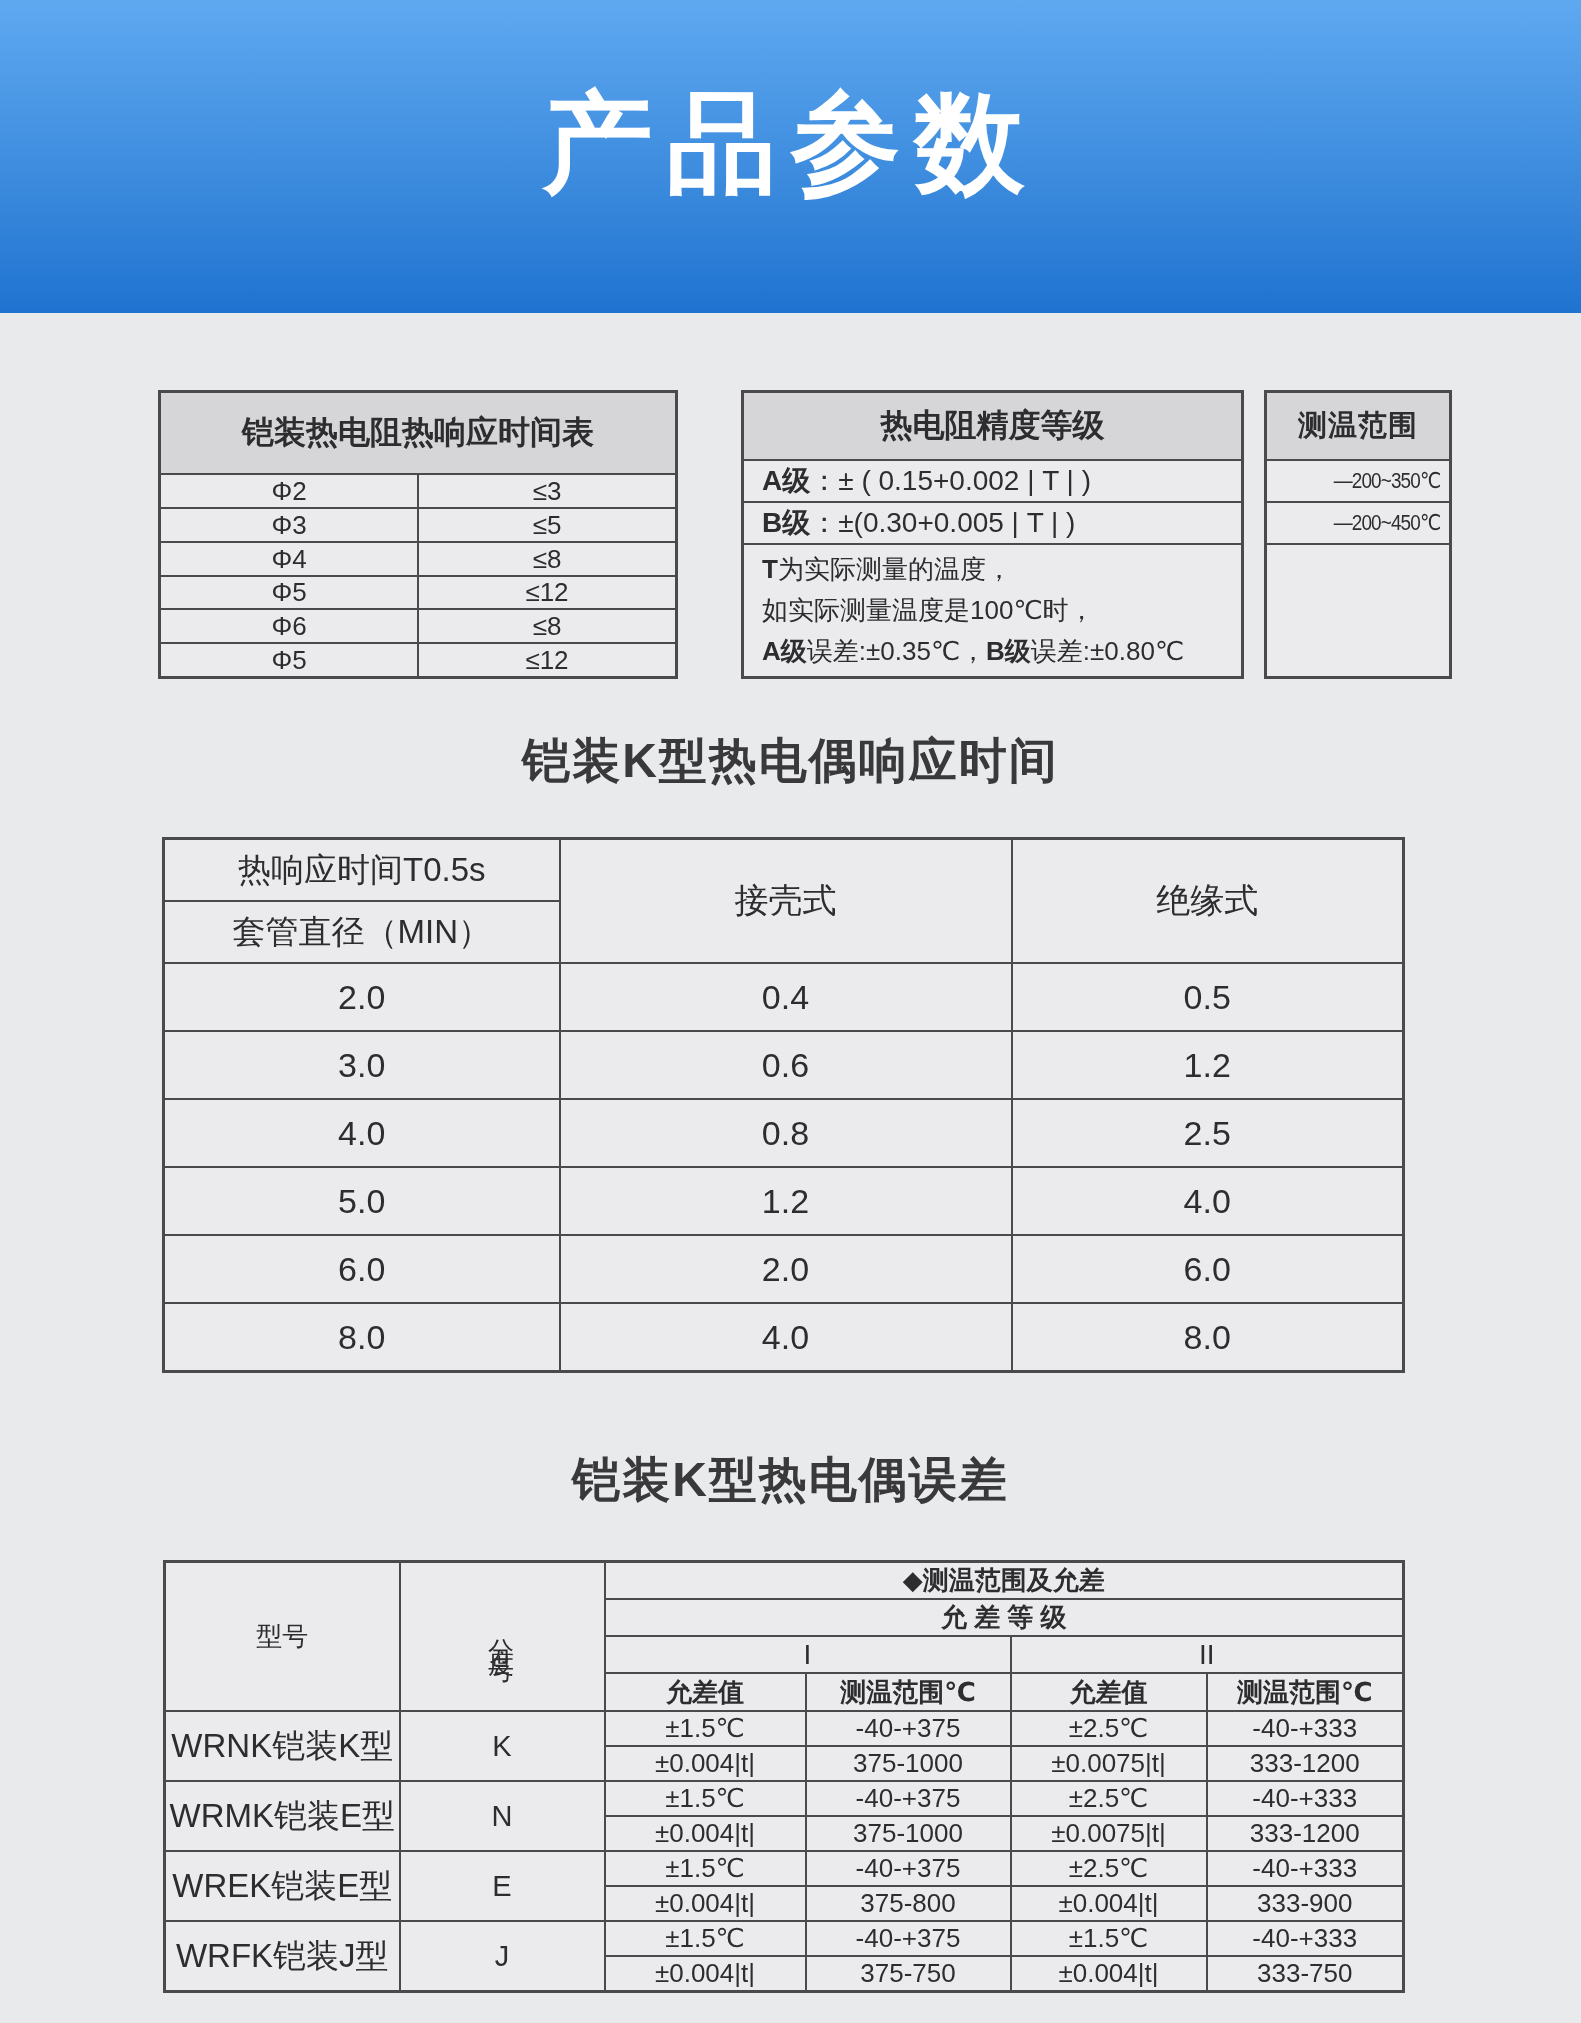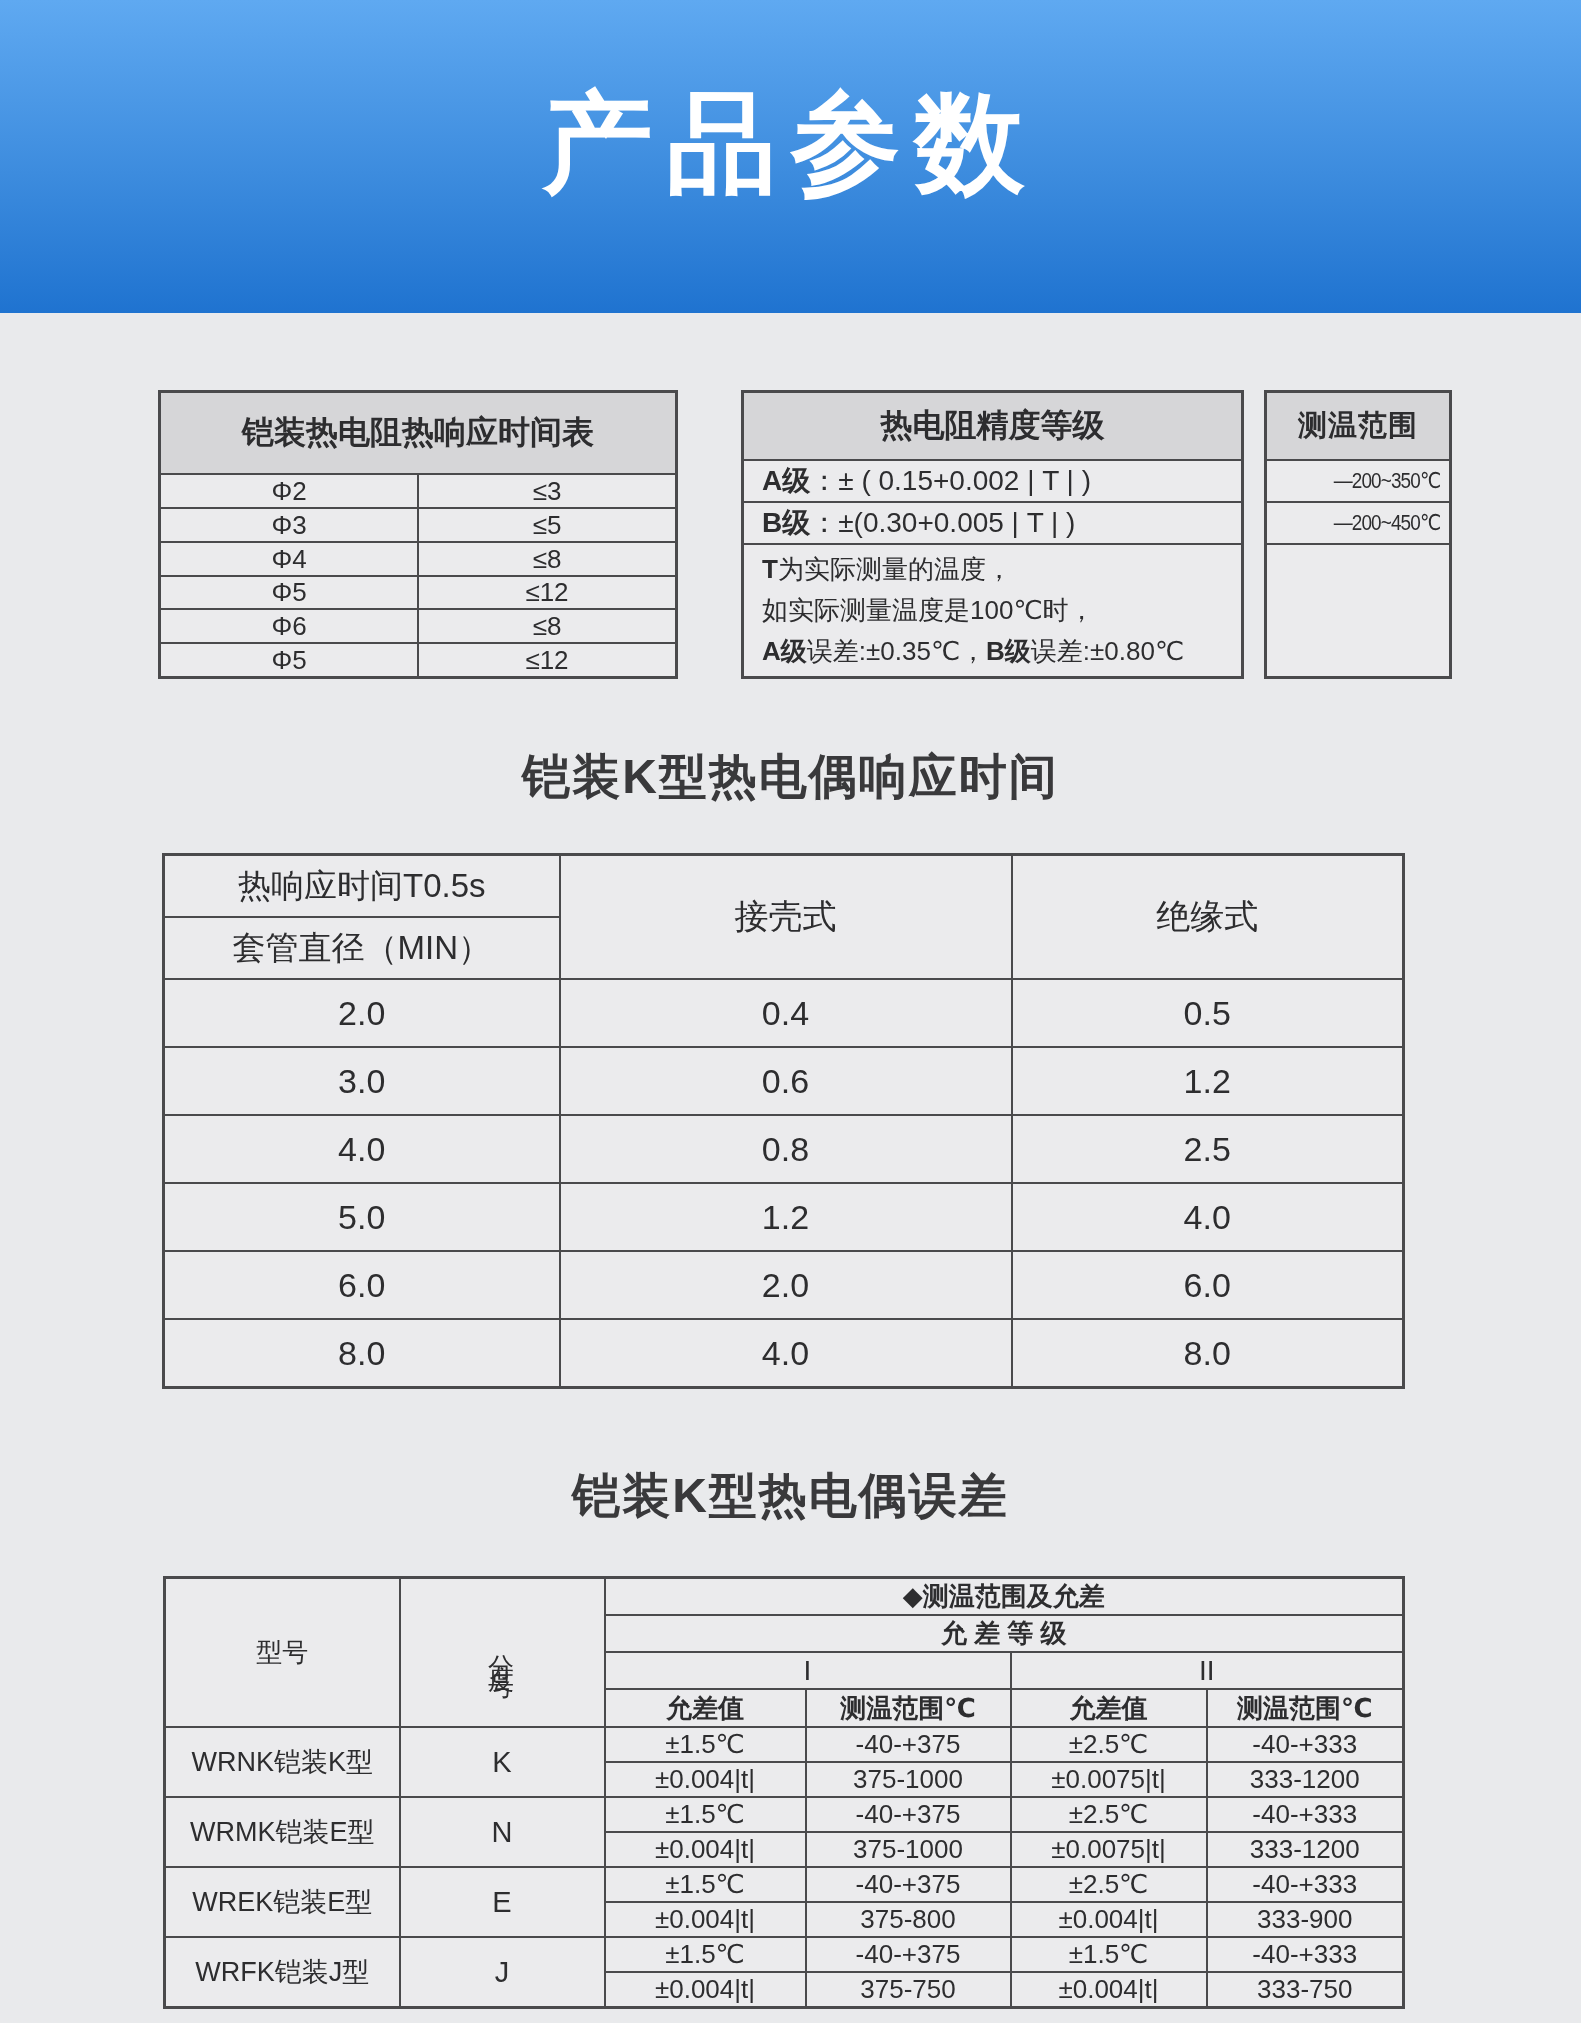--- a/index.html
+++ b/index.html
@@ -33,38 +33,38 @@
   .tb td.frow b{font-size:28px;}
   .tb td.notes{height:131px;text-align:left;padding-left:18px;font-size:26px;line-height:41px;}
   .tc td.v{height:40px;font-size:22px;text-align:right;}
   .tc td.filler{height:131px;}
   .cond{display:inline-block;transform:scaleX(0.86);transform-origin:50% 50%;white-space:nowrap;letter-spacing:-1px;}
   
   .section-title{
     margin:0;text-align:center;font-size:48px;line-height:56px;
     font-weight:bold;color:#39393b;letter-spacing:2px;
   }
-  .t1{margin-top:70px;}
+  .t1{margin-top:54px;}
   .t2{margin-top:79px;}
   
   .big{width:1240px;margin:48px 0 0 162px;}
   .big td{font-size:34px;}
   .big tr.h td{height:60px;}
   .big td.hh{font-size:33px;}
   .big tr.d td{height:66px;}
   
   .err{width:1239px;margin:52px 0 0 163px;}
   .err td{font-size:26px;}
   .err tr.r1 td{height:24px;}
   .err tr.r2 td{height:32px;}
   .err tr.r3 td{height:35px;font-size:28px;}
   .err tr.r4 td{height:36px;}
   .err tr.d td{height:33px;}
   .err .bold{font-weight:bold;}
-  .err td.model{font-size:27px;}
+  .err td.model{font-size:33px;}
   .err td.grad{font-size:29px;}
   .vert{writing-mode:vertical-rl;text-orientation:upright;letter-spacing:10px;font-size:26px;display:inline-block;}
 </style>
 </head>
 <body>
 
 <div class="page">
 
   <header class="banner">
     <h1>产品参数</h1>

